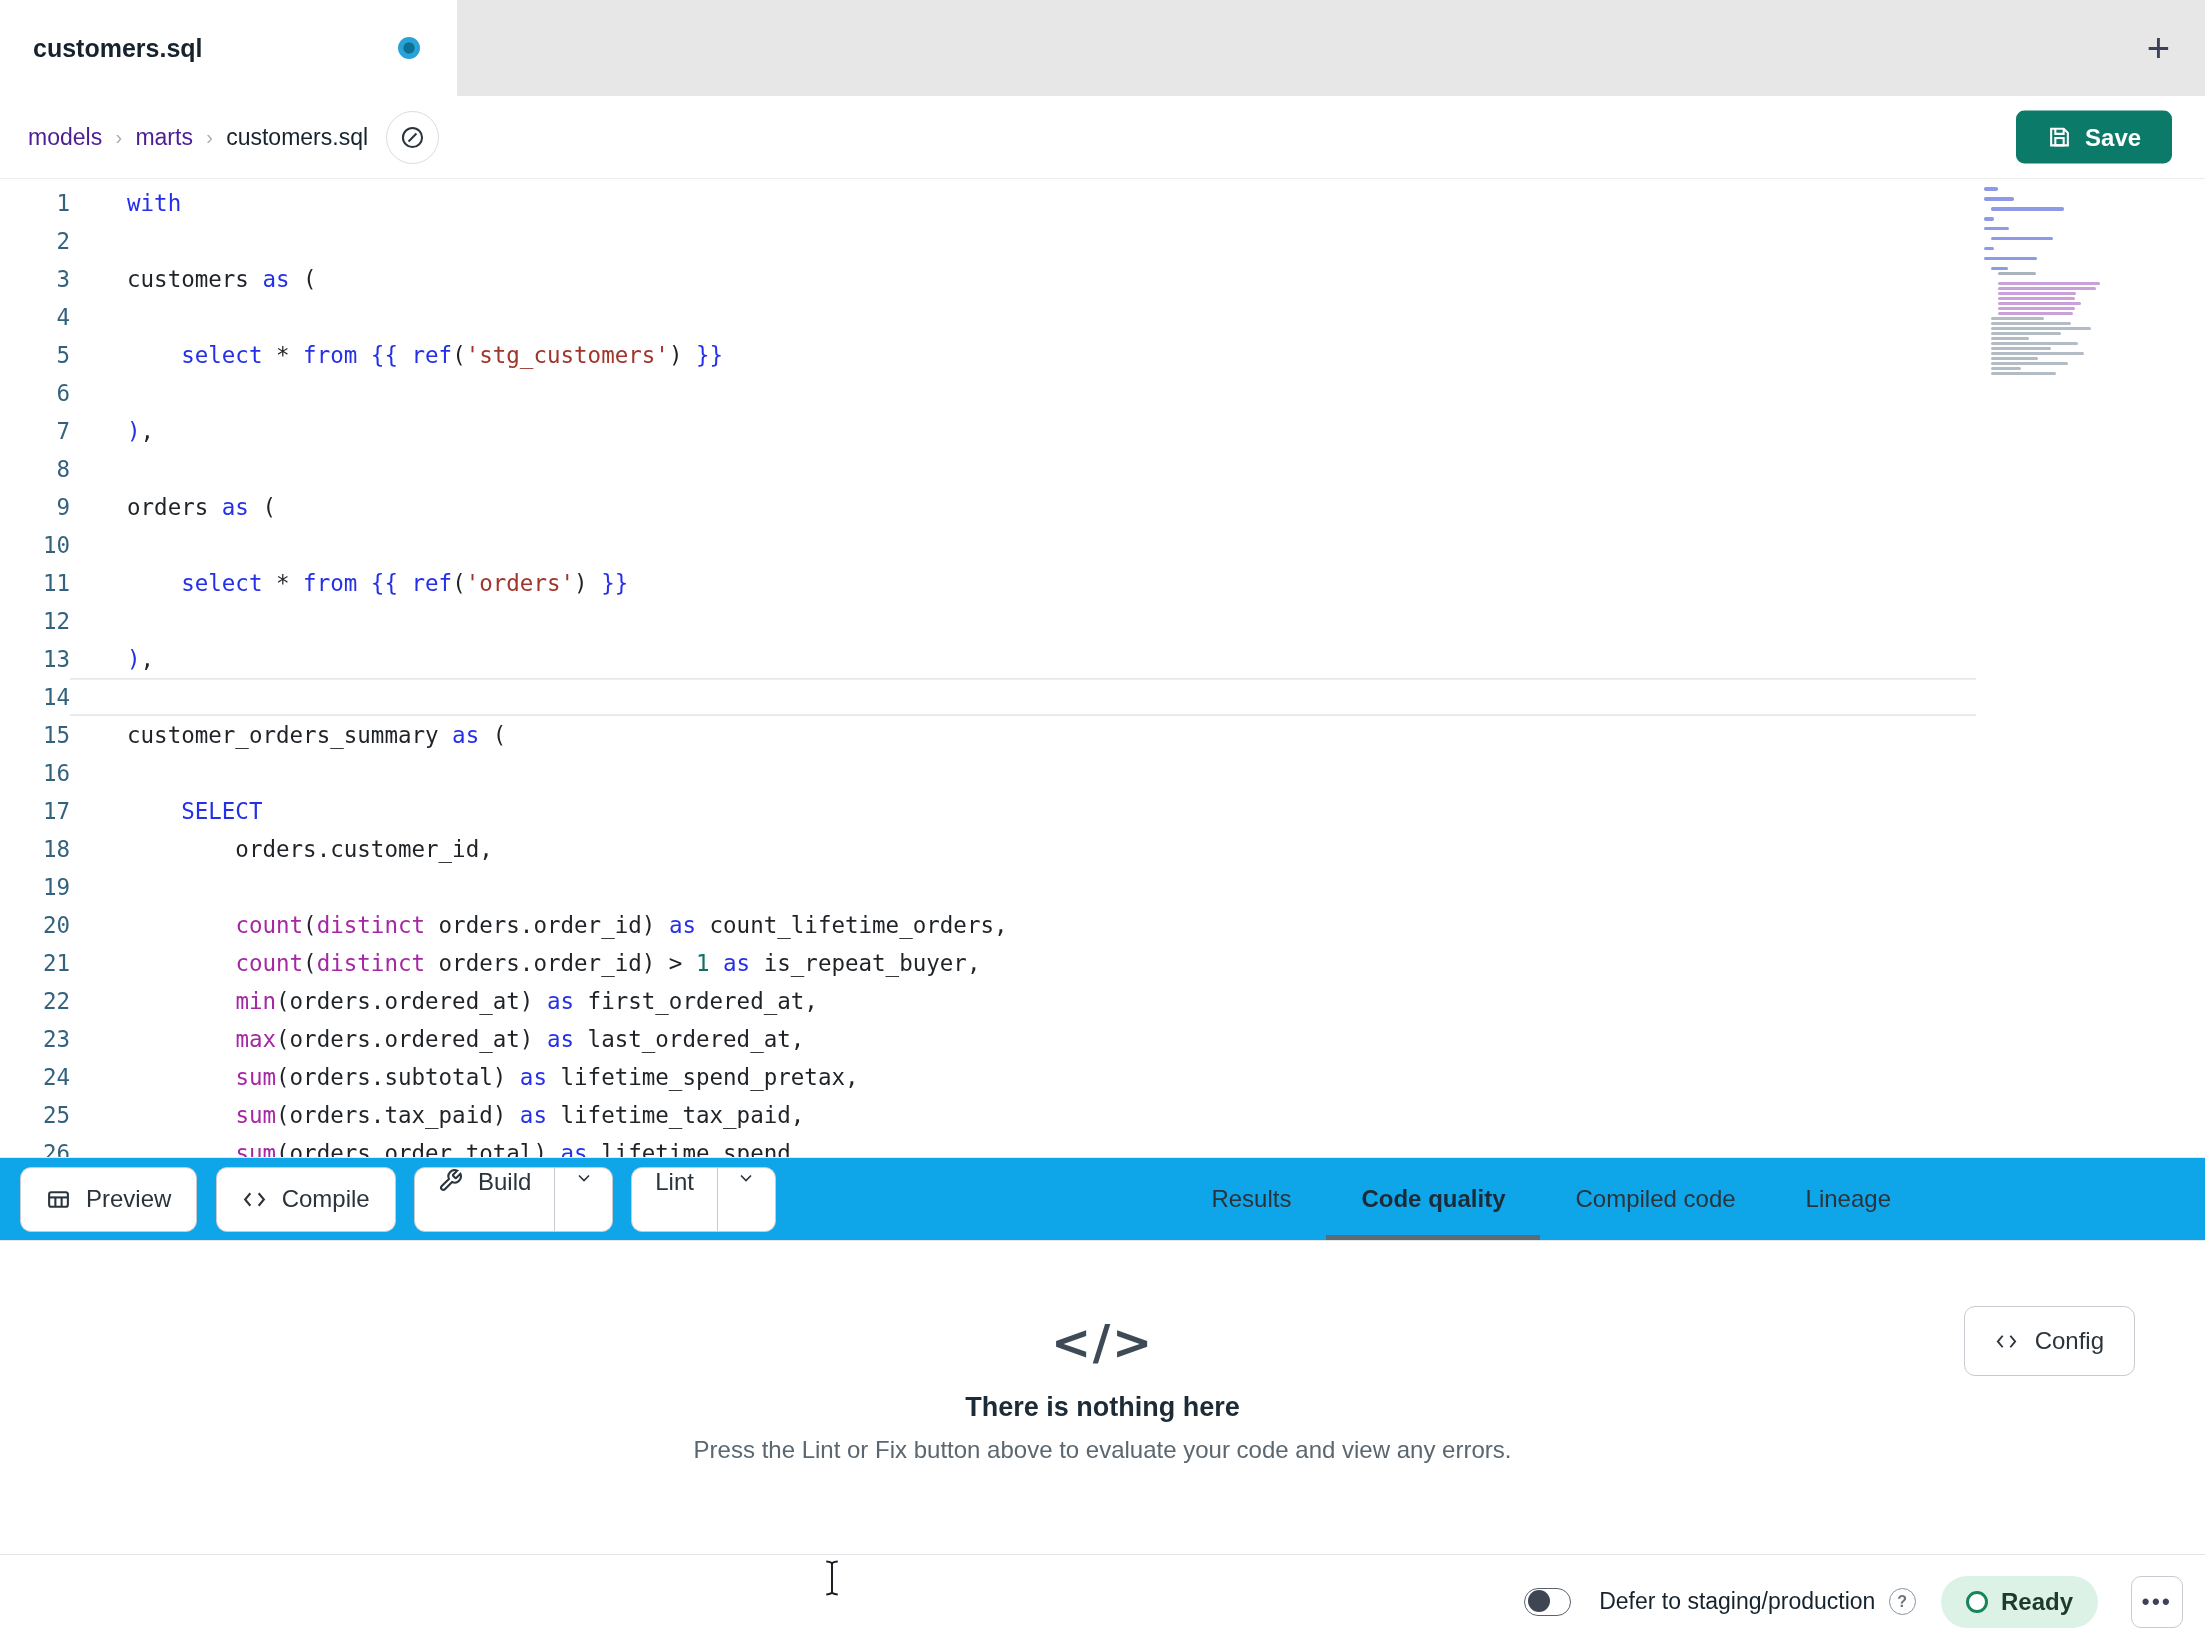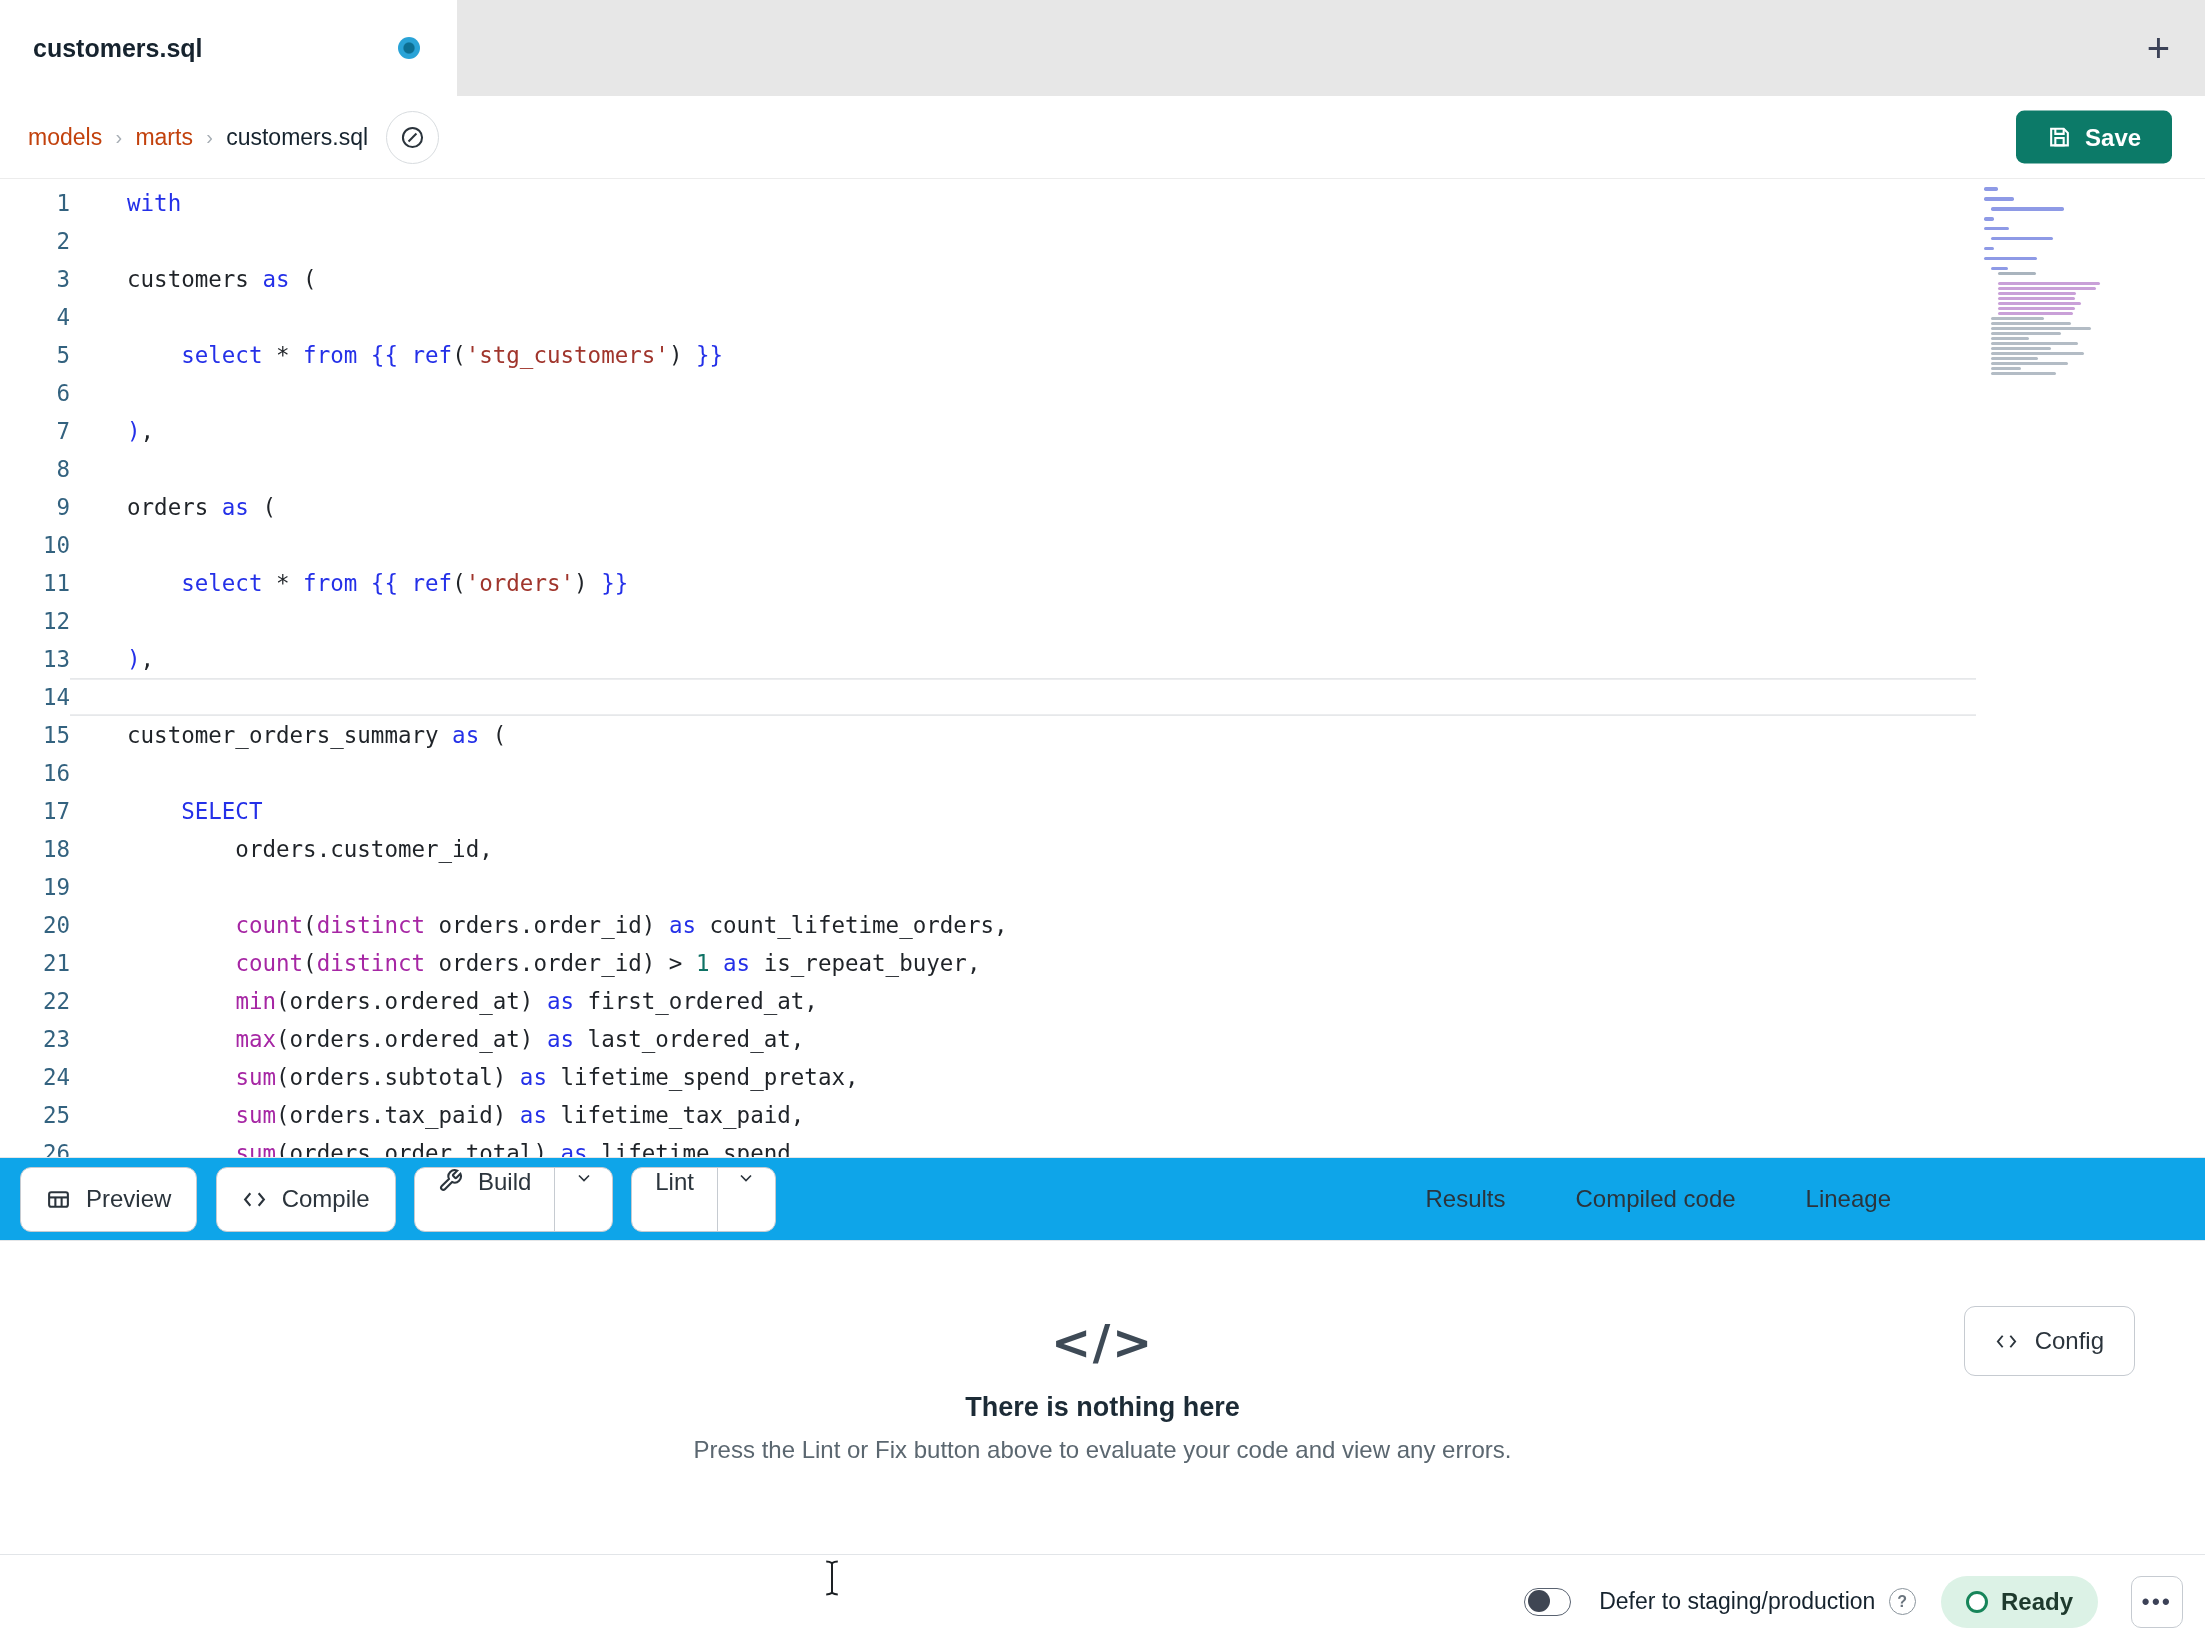--- a/index.html
+++ b/index.html
@@ -23,21 +23,21 @@
   .new-tab {
     position:absolute; right:35px; top:50%; transform:translateY(-50%);
     font-size:40px; font-weight:300; color:#3c4257; line-height:1;
   }
 
   
   .crumb-row {
     height:83px; background:#fff; display:flex; align-items:center;
     padding:0 28px; border-bottom:0.8px solid #ececec; position:relative;
   }
-  .crumb { font-size:23px; color:#c2410c; }
+  .crumb { font-size:23px; color:#4c1d95; }
   .crumb.last { color:#16232e; }
   .crumb-sep { margin:0 13.3px; color:#a6adb4; font-size:20px; }
   .crumb-icon-btn {
     width:53px; height:53px; border:1.7px solid #d8dcdf; border-radius:50%;
     margin-left:18.3px; display:flex; align-items:center; justify-content:center;
     background:#fff; color:#2b343c;
   }
   .save-btn {
     position:absolute; right:33px; top:50%; transform:translateY(-50%);
     height:53px; min-width:156px; background:#0c7a68; color:#fff;
@@ -371,20 +371,21 @@
       <span class="icon">
         <svg width="20" height="20" viewBox="0 0 24 24" fill="none" stroke="currentColor" stroke-width="2">
             <polyline points="6 9 12 15 18 9"></polyline>
           </svg>
       </span>
     </div>
   </div>
 
   <div class="tabs">
     <div class="ptab">Results</div>
+    <div class="ptab active">Code quality</div>
     <div class="ptab">Compiled code</div>
     <div class="ptab">Lineage</div>
   </div>
 </div>
 
 <div class="panel">
   <button class="config-btn">
     <span class="icon">
       <svg width="23" height="23" viewBox="0 0 24 24" fill="none" stroke="currentColor" stroke-width="2">
           <polyline points="8 6 3 12 8 18"></polyline>

